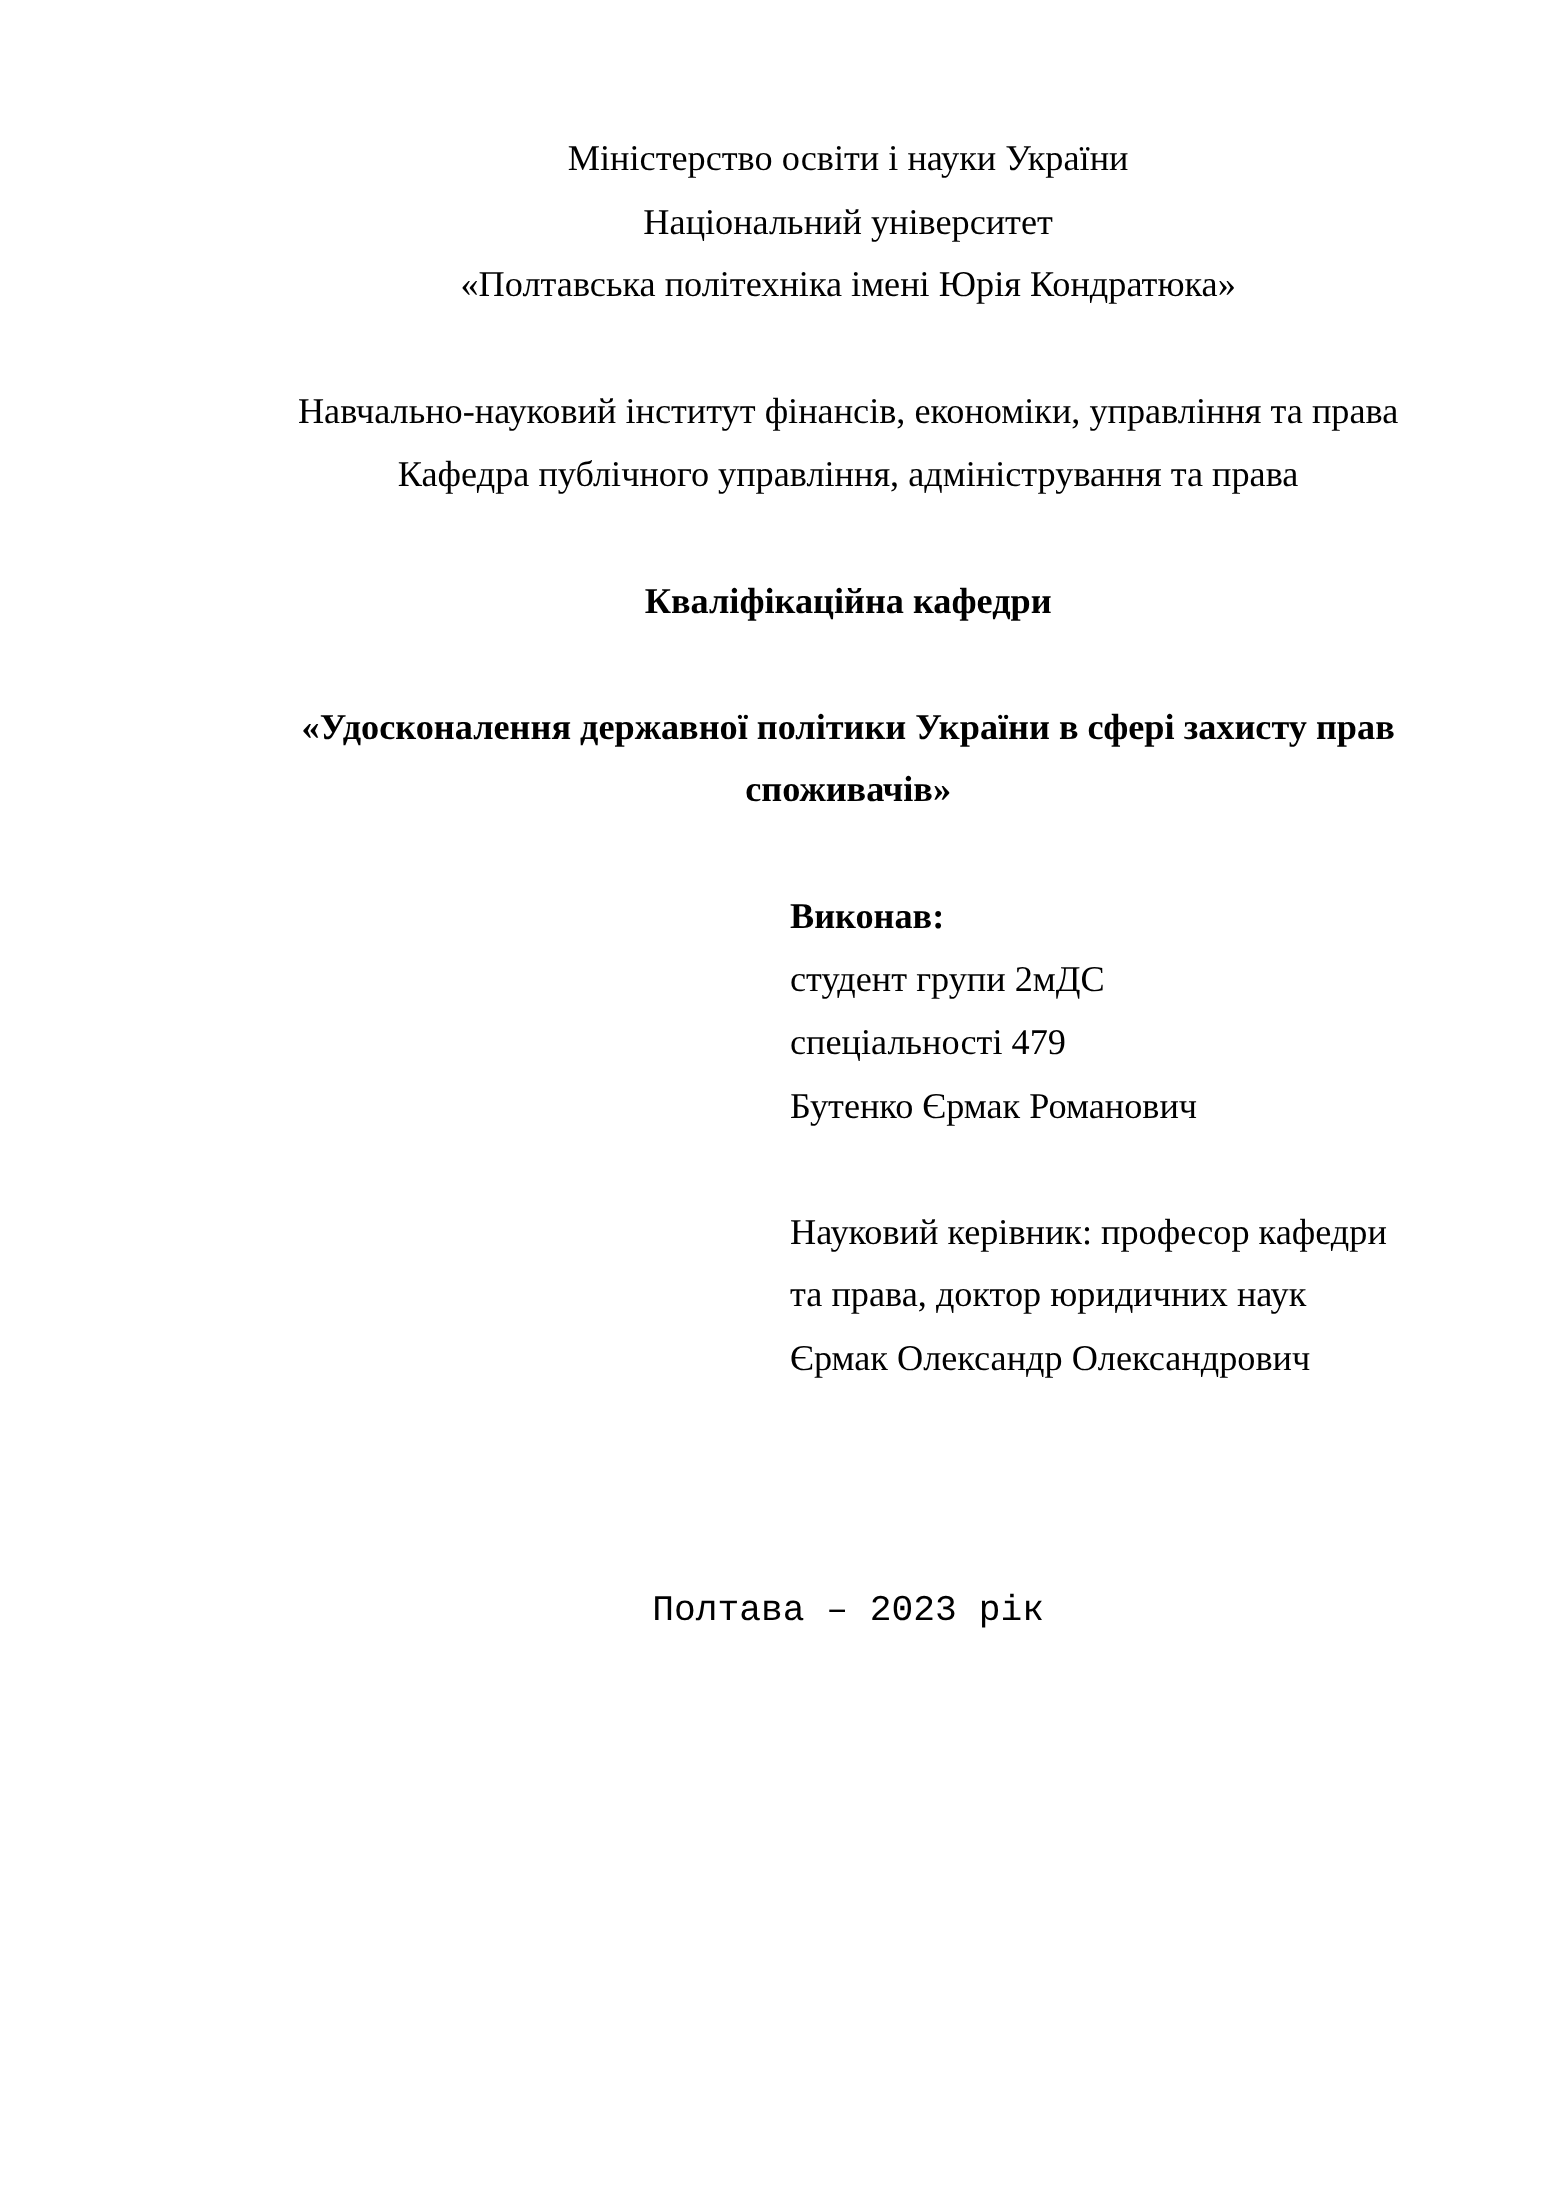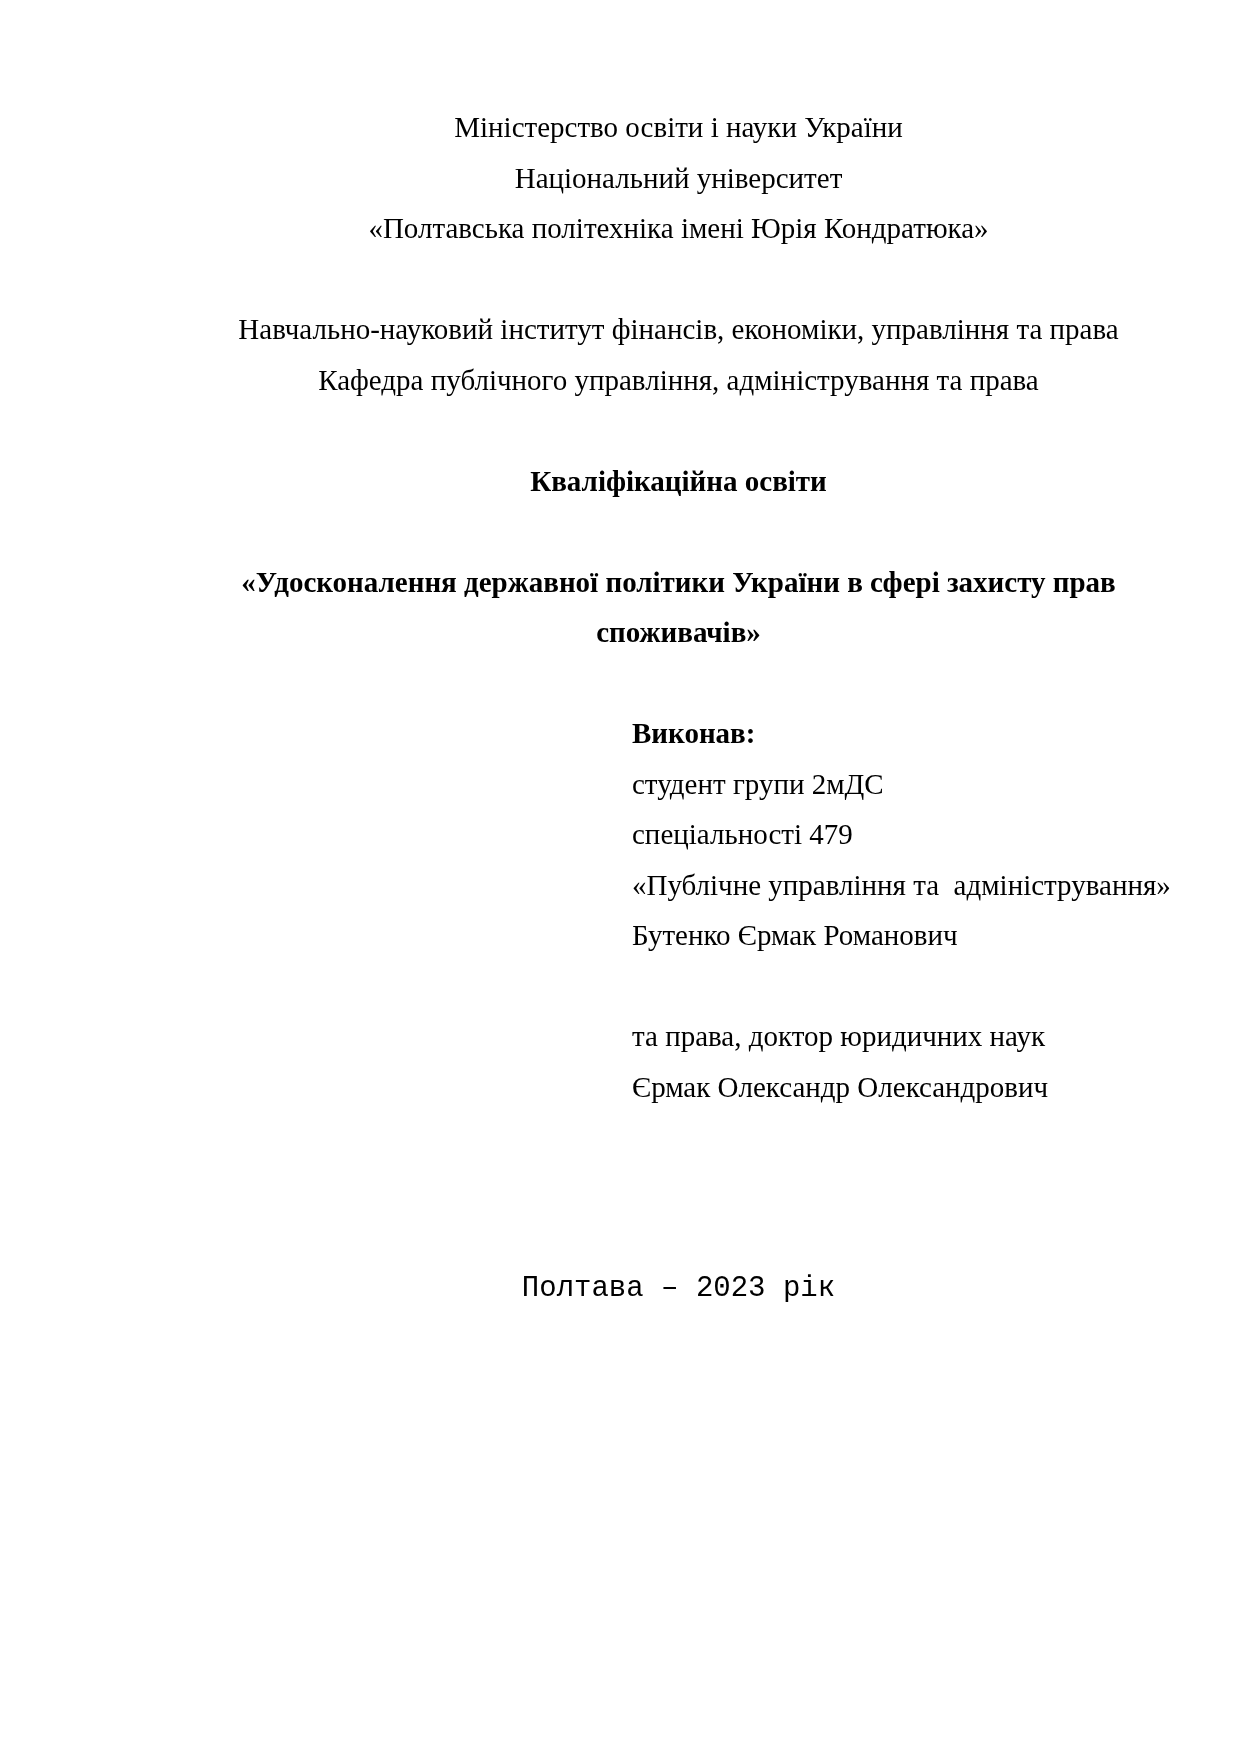--- a/index.html
+++ b/index.html
@@ -47,35 +47,35 @@
     <div class="line">Міністерство освіти і науки України</div>
     <div class="line">Національний університет</div>
     <div class="line">«Полтавська політехніка імені Юрія Кондратюка»</div>
   </div>
 
   <div class="institution-block gap-1">
     <div class="line">Навчально-науковий інститут фінансів, економіки, управління та права</div>
     <div class="line">Кафедра публічного управління, адміністрування та права</div>
   </div>
 
-  <div class="line bold gap-1">Кваліфікаційна освіти</div>
+  <div class="line bold gap-1">Кваліфікаційна кафедри</div>
 
   <div class="theme-block gap-1">
     <div class="line bold">«Удосконалення державної політики України в сфері захисту прав</div>
     <div class="line bold">споживачів»</div>
   </div>
 
   <div class="right-block gap-1">
     <div class="rline bold">Виконав:</div>
     <div class="rline">студент групи 2мДС</div>
     <div class="rline">спеціальності 479</div>
-    <div class="rline">«Публічне управління та  адміністрування»</div>
     <div class="rline">Бутенко Єрмак Романович</div>
   </div>
 
   <div class="right-block gap-1">
+    <div class="rline">Науковий керівник: професор кафедри</div>
     <div class="rline">та права, доктор юридичних наук</div>
     <div class="rline">Єрмак Олександр Олександрович</div>
   </div>
 
   <div class="line gap-3">Полтава – 2023 рік</div>
 
 </div>
 
 </body></html>

